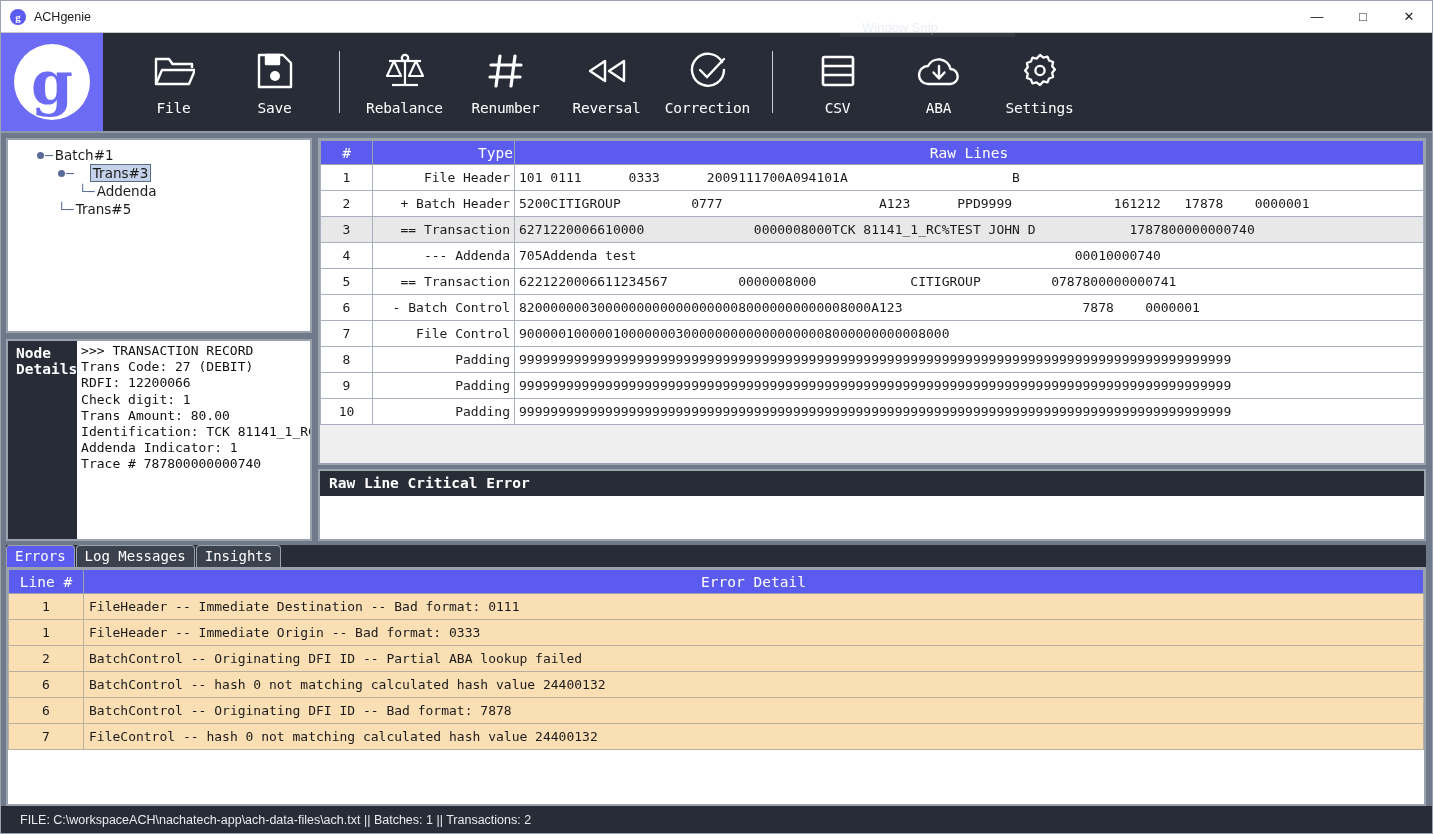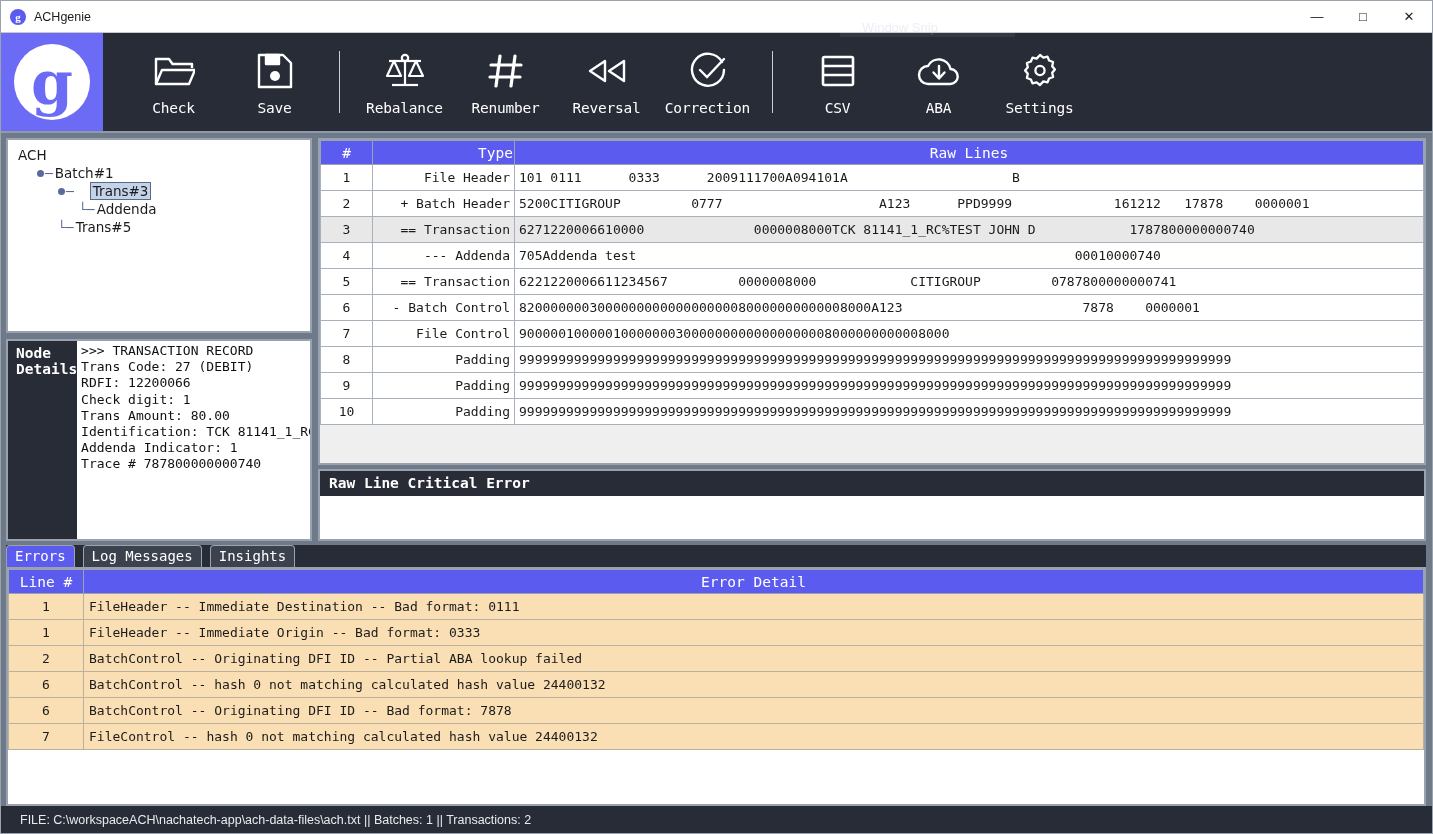--- a/index.html
+++ b/index.html
@@ -182,21 +182,21 @@
     font-family: "DejaVu Sans Mono", monospace;
     font-size: 14.5px; font-weight: bold;
     padding: 4px 0 5px 9px;
   }
   .crit-body { flex: 1; background: #ffffff; }
 
   
   .lower { flex: 1; display: flex; flex-direction: column; min-height: 0; padding: 0 6px 0 5px; box-sizing: border-box; }
   .tabstrip {
     height: 22px; min-height: 22px;
-    display: flex; align-items: flex-end; gap: 7px;
+    display: flex; align-items: flex-end; gap: 0;
     background: #282c37;
   }
   .tab {
     font-family: "DejaVu Sans Mono", monospace;
     font-size: 14px; color: #ffffff;
     background: #3c414e;
     padding: 2px 8px 3px 8px;
     border: 1px solid #9aa3ad;
     border-bottom: none;
     border-radius: 4px 4px 0 0;
@@ -262,21 +262,21 @@
     </div>
     <div class="tb-items">
 
       <div class="tb-btn">
         <span class="tb-ico">
           <svg width="42" height="36" viewBox="0 0 42 36" fill="none" stroke="#fff" stroke-width="2.4" stroke-linejoin="round">
             <path d="M3 31V6h13l3.5 5H39v4"></path>
               <path d="M3 31l6-14h33l-6 14z"></path>
           </svg>
         </span>
-        <span class="tb-label">Check</span>
+        <span class="tb-label">File</span>
       </div>
 
       <div class="tb-btn">
         <span class="tb-ico">
           <svg width="38" height="38" viewBox="0 0 38 38" fill="none" stroke="#fff" stroke-width="2.4" stroke-linejoin="round">
             <path d="M3 3h24l8 8v24H3z"></path>
               <rect x="10" y="3" width="13" height="9" fill="#fff"></rect>
             <circle cx="19" cy="24" r="5" fill="#fff" stroke="none"></circle>
           </svg>
         </span>
@@ -364,23 +364,20 @@
   </div>
 
   <div class="content">
 
     <div class="upper">
 
       <div class="leftcol">
 
         <div class="tree-panel">
           <div class="tree" id="tree-root">
-              <div class="tnode" style="padding-left: 0px;">
-                <span class="tlabel">ACH</span>
-              </div>
               <div class="tnode" style="padding-left: 21px;">
                 <span class="thandle"></span>
                 <span class="telbow">─</span>
                 <span class="tlabel">Batch#1</span>
               </div>
               <div class="tnode" style="padding-left: 42px;">
                 <span class="thandle"></span>
                 <span class="telbow">─</span>
                 <span class="tlabel sel">Trans#3</span>
               </div>

